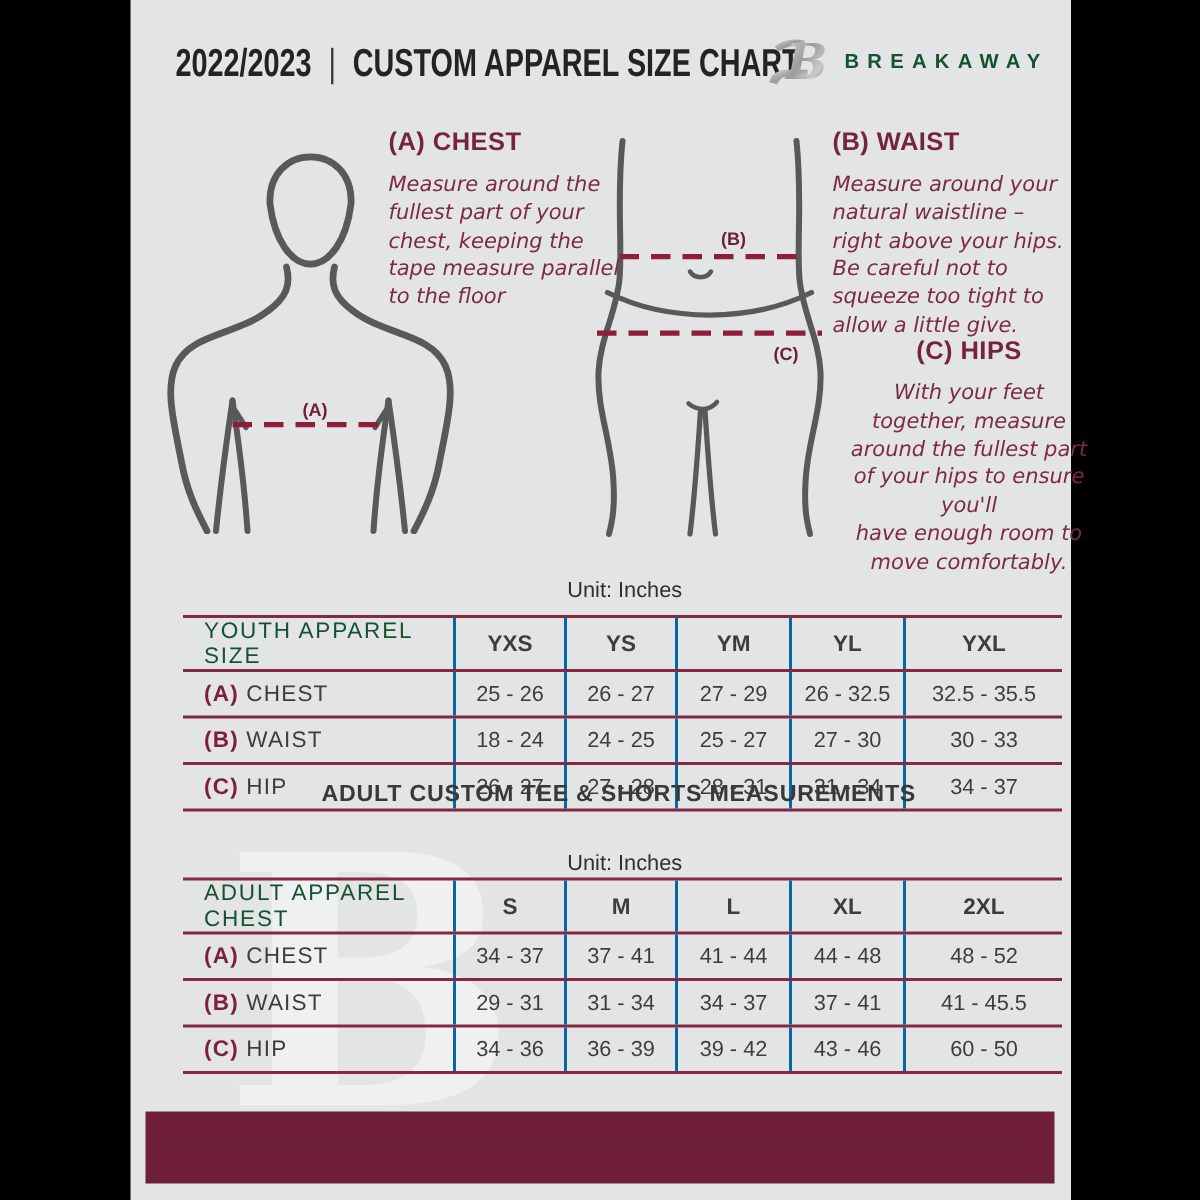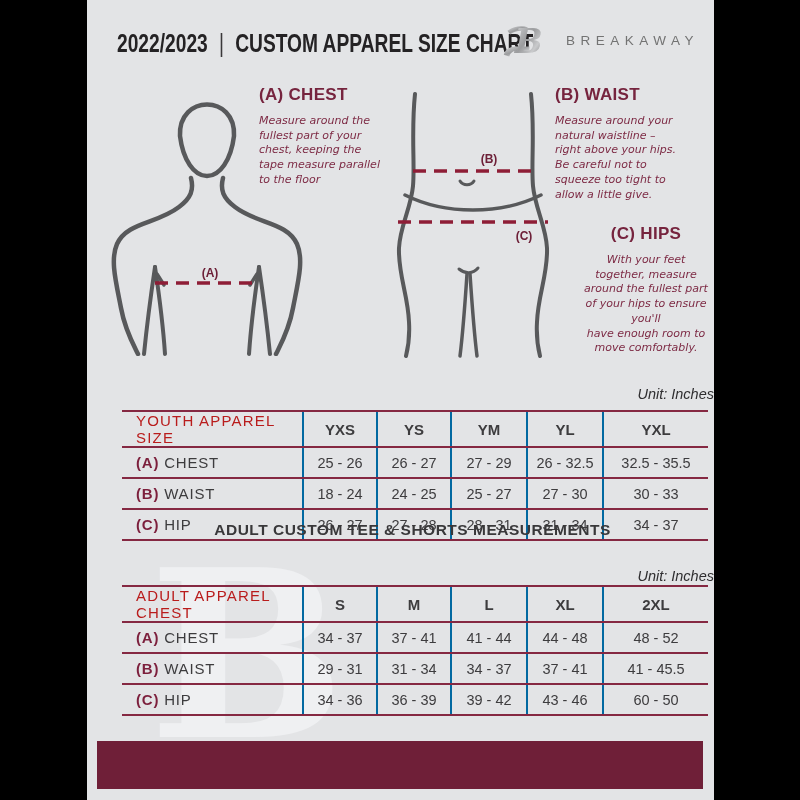--- a/index.html
+++ b/index.html
@@ -9,51 +9,51 @@
   .watermark{position:absolute;left:62px;top:540px;z-index:0;
              font-family:"DejaVu Serif",serif;font-weight:bold;font-size:232px;line-height:1;
              color:#f2f3f5;opacity:.85;user-select:none;}
   .content{position:absolute;inset:0;z-index:1;}
 
   
   .hdr-title{position:absolute;left:30px;top:29px;font-weight:bold;font-size:24px;color:#242224;
              white-space:nowrap;transform:scale(.80,1.08);transform-origin:left center;}
   .hdr-sep{font-weight:normal;color:#3a383a;padding:0 14px;}
   .brand{position:absolute;right:20px;top:16px;display:flex;align-items:center;gap:9px;height:48px;}
-  .brand-name{font-weight:normal;font-size:13.5px;letter-spacing:5.5px;color:#737373;margin-right:-5px;margin-left:12px;}
+  .brand-name{font-weight:bold;font-size:13.5px;letter-spacing:5.5px;color:#14532d;margin-right:-5px;}
 
   
   .instr{position:absolute;}
   .instr h3{margin:0 0 9px 0;font-size:17px;font-weight:bold;color:#76243e;letter-spacing:.3px;}
-  .instr p{margin:0;font-size:11px;font-style:italic;color:#7d2a44;line-height:1.34;
+  .instr p{margin:0;font-size:14px;font-style:italic;color:#7d2a44;line-height:1.34;
            white-space:pre-line;font-family:"DejaVu Sans",sans-serif;}
   #instrA{left:172px;top:85px;width:205px;}
   #instrB{left:468px;top:85px;width:170px;}
   #instrC{left:468px;top:224px;width:182px;text-align:center;}
 
   .fig{position:absolute;}
   #fig1{left:20px;top:84px;}
   #fig2{left:306px;top:92px;}
   .fig text{font-family:"Liberation Sans",sans-serif;font-weight:bold;font-size:12px;fill:#6d2038;}
 
   
   .sec-title{position:absolute;left:0;width:100%;text-align:center;
              font-size:15.5px;font-weight:bold;color:#39383a;letter-spacing:.5px;}
-  .sec-unit{position:absolute;left:0;width:100%;text-align:right;
-            font-size:14.5px;font-style:italic;color:#2f2e30;}
+  .sec-unit{position:absolute;left:16px;width:100%;text-align:center;
+            font-size:14.5px;color:#2f2e30;}
   #youthTitle{top:367px;} #youthUnit{top:386px;}
   #adultTitle{top:521px;padding-left:12px;} #adultUnit{top:568px;}
 
   
   .size-table{position:absolute;left:35px;width:586px;border-collapse:collapse;table-layout:fixed;}
   #youthTable{top:410px;} #adultTable{top:585px;}
   .size-table td{height:29px;padding:0;border-top:2px solid #852842;border-bottom:2px solid #852842;
                  font-size:14.5px;color:#3d3c3e;text-align:center;vertical-align:middle;}
   .size-table td + td{border-left:2px solid #0369a1;}
-  .size-table .hdr-cell{font-size:14px;letter-spacing:1.2px;color:#b91c1c;}
+  .size-table .hdr-cell{font-size:14px;letter-spacing:1.2px;color:#14532d;}
   .size-table .sz{font-weight:bold;font-size:15px;}
   .lbl-cell{text-align:left !important;padding-left:14px !important;font-size:15px !important;
             letter-spacing:.8px;}
   .pfx{color:#7c1f3c;font-weight:bold;}
 
   .footer-bar{position:absolute;left:10px;top:741px;width:606px;height:48px;background:#6f1f38;}
 </style>
 </head>
 <body>
 

